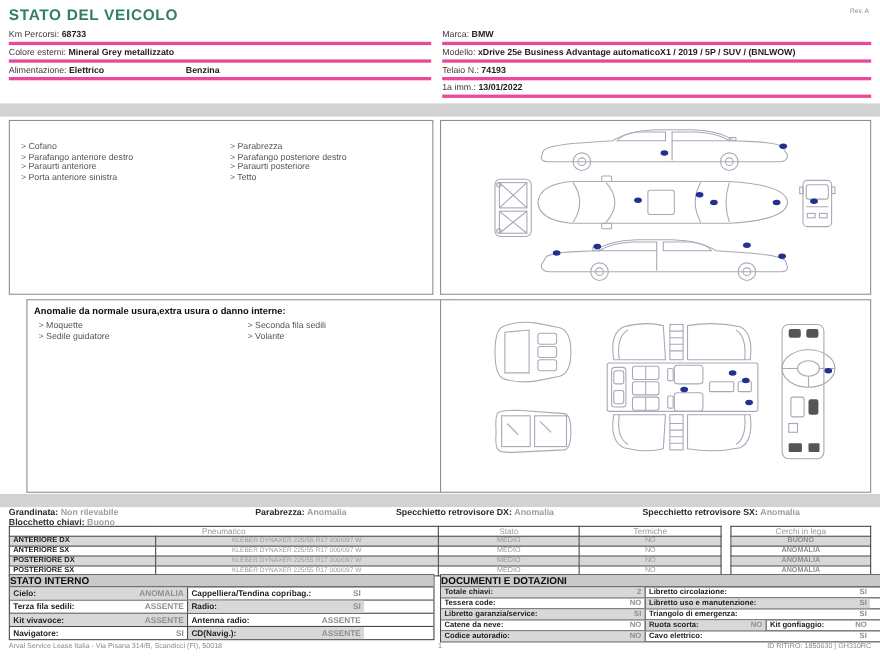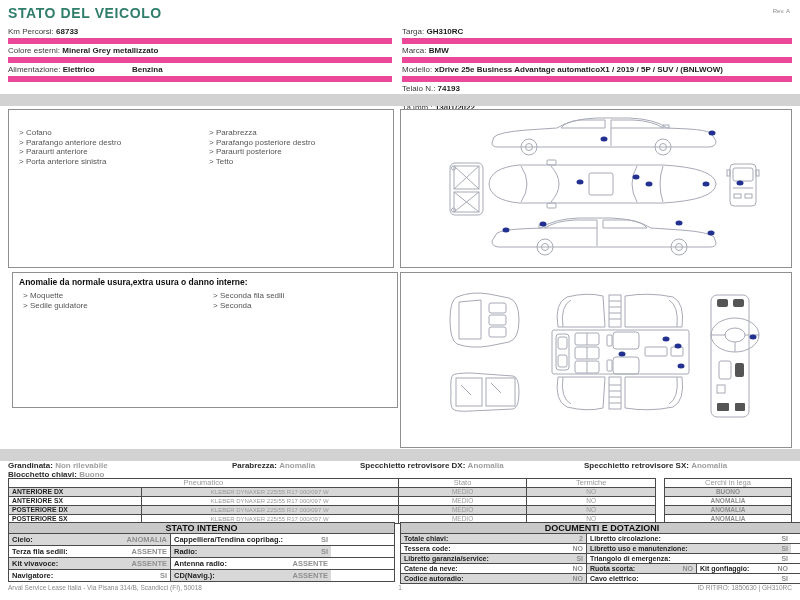--- a/index.html
+++ b/index.html
@@ -4,30 +4,30 @@
 <style>
   *{margin:0;padding:0;box-sizing:border-box}
   html,body{background:#fff}
   .page{position:relative;width:800px;height:600px;background:#fff;overflow:hidden;
         font-family:"Liberation Sans",sans-serif;color:#333}
   .title{position:absolute;left:8px;top:5px;font-size:14px;font-weight:bold;color:#2f7d6b;letter-spacing:.6px}
   .rev{position:absolute;right:10px;top:8px;font-size:6px;color:#8a8a8a}
   .hdr{position:absolute;font-size:8px}
   .hdr-left{left:8px;top:25px;width:384px}
   .hdr-right{left:402px;top:25px;width:390px}
-  .frow{border-bottom:6px solid #ec4899;padding:2px 0 2px 0;line-height:9px}
+  .frow{border-bottom:3px solid #ec4899;padding:2px 0 2px 0;line-height:9px}
   .flabel{color:#3a3a3a}
   .fvalue{font-weight:bold;color:#1c1c1c}
-  .fvalue2{font-weight:bold;color:#1c1c1c;margin-left:35px}
+  .fvalue2{font-weight:bold;color:#1c1c1c;margin-left:72px}
   .band{position:absolute;left:0;width:800px;height:12px;background:#d2d2d2}
   .band1{top:94px}.band2{top:449px}
   .abox{position:absolute;border:1px solid #8f8f8f;background:#fff}
   #ext-list{left:8px;top:109px;width:386px;height:159px}
   #ext-diag{left:400px;top:109px;width:392px;height:159px}
-  #int-list{left:12px;top:272px;width:386px;height:136px}
+  #int-list{left:24px;top:272px;width:386px;height:176px}
   #int-diag{left:400px;top:272px;width:392px;height:176px}
   .abox h3{font-size:8.5px;color:#0d0d0d;padding:4px 0 3px 6px;font-weight:bold}
   .alist{position:absolute;top:18px;font-size:8px;color:#555}
   .alist.l{left:10px}.alist.r{left:200px}
   .ai{line-height:9.5px;white-space:nowrap}
   .ai::before{content:"> "}
   .statusrow{position:absolute;top:461px;left:0;width:720px;font-size:8px;height:9px}
   .statusrow2{position:absolute;top:470px;left:8px;font-size:8px}
   .sitem{position:absolute;white-space:nowrap}
   .s0{left:8px}.s1{left:232px}.s2{left:360px}.s3{left:584px}
@@ -39,21 +39,21 @@
   td,th{border:1px solid #4a4a4a;padding:0 3px;height:8px;line-height:8px;overflow:hidden}
   th{color:#9a9a9a;font-weight:normal;font-size:7.5px}
   .tr-g{background:#d8d8d8}
   .tpos{font-weight:bold;color:#1f1f1f;font-size:6.8px}
   .tspec{color:#9a9a9a;text-align:center;font-size:6px}
   .tsv{color:#9a9a9a;text-align:center}
   #cerchi td{color:#8f8f8f;text-align:center;font-weight:bold}
   .panel{position:absolute;top:522px;border:1px solid #4a4a4a;background:#fff}
   #stato-interno{left:8px;width:387px}
   #documenti{left:400px;width:404px}
-  .phead{background:#c9c9c9;border-bottom:1px solid #4a4a4a;text-align:center;font-weight:bold;
+  .phead{background:#c9c9c9;border-bottom:1px solid #4a4a4a;text-align:left;font-weight:bold;
          font-size:9px;height:11px;line-height:11px;color:#0d0d0d}
   .prow{display:flex}
   .prow + .prow{border-top:1px solid #4a4a4a}
   .pcell{display:flex;justify-content:space-between;padding:0 3px;height:11px;line-height:11px;font-size:7.5px}
   .pcell + .pcell{border-left:1px solid #4a4a4a}
   #documenti .pcell{height:9px;line-height:9px;font-size:7px}
   .pcell.g{background:#d8d8d8}
   .plbl{font-weight:bold;color:#232323;white-space:nowrap;overflow:hidden}
   .pval{color:#8f8f8f;font-weight:bold;margin-left:4px}
   .si-c{width:161px}
@@ -83,24 +83,20 @@
     </div>
     <div class="frow">
       <span class="flabel">Alimentazione:</span>
       <span class="fvalue">Elettrico</span>
       <span class="fvalue2">Benzina</span>
     </div>
   </div>
 
   <div class="hdr hdr-right">
     <div class="frow">
-      <span class="flabel">Targa:</span>
-      <span class="fvalue">GH310RC</span>
-    </div>
-    <div class="frow">
       <span class="flabel">Marca:</span>
       <span class="fvalue">BMW</span>
     </div>
     <div class="frow">
       <span class="flabel">Modello:</span>
       <span class="fvalue">xDrive 25e Business Advantage automaticoX1 / 2019 / 5P / SUV / (BNLWOW)</span>
     </div>
     <div class="frow">
       <span class="flabel">Telaio N.:</span>
       <span class="fvalue">74193</span>
@@ -194,21 +190,21 @@
   </div>
 
   <div class="abox" id="int-list">
     <h3>Anomalie da normale usura,extra usura o danno interne:</h3>
     <div class="alist l">
       <div class="ai">Moquette</div>
       <div class="ai">Sedile guidatore</div>
     </div>
     <div class="alist r">
       <div class="ai">Seconda fila sedili</div>
-      <div class="ai">Seconda</div>
+      <div class="ai">Volante</div>
     </div>
   </div>
 
   <div class="abox" id="int-diag">
     <svg width="390" height="174" viewBox="0 0 390 174">
       <g stroke="#a7aab6" fill="none">
         <path d="M56,24 Q49,27 49,47 Q49,67 56,71 Q70,76 88,73 L108,69 Q118,66 118,47 Q118,28 108,25 L88,21 Q70,18 56,24 Z"></path>
         <path d="M58,29 L80,27 L80,66 L58,66 Z"></path>
         <rect x="88" y="30" width="17" height="10" rx="2"></rect>
         <rect x="88" y="42" width="17" height="10" rx="2"></rect>

